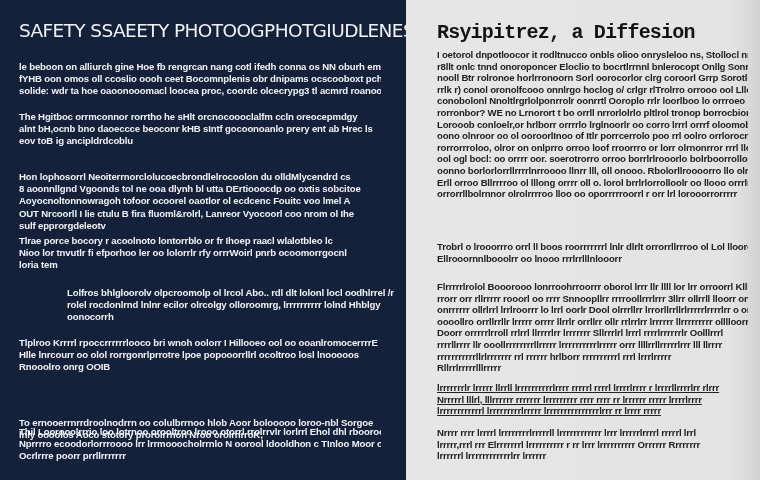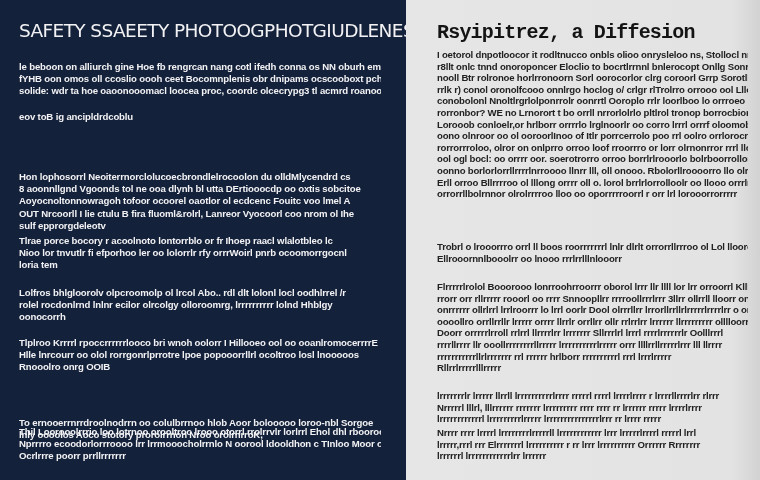--- a/index.html
+++ b/index.html
@@ -47,35 +47,37 @@
 
 <div class="left">
   <h1 class="left-title">SAFETY SSAEETY PHOTOOGPHOTGIUDLENES</h1>
   <div id="left-paras">
       <p class="left-para" style="top: 61px;">
         <span>le beboon on alliurch gine Hoe fb rengrcan nang cotl ifedh conna os NN oburh emcmob</span>
         <span>fYHB oon omos oll ccoslio oooh ceet Bocomnplenis obr dnipams ocscooboxt pch ucc</span>
         <span>solide: wdr ta hoe oaoonooomacl loocea proc, coordc olcecrypg3 tl acmrd roanoo</span>
       </p>
       <p class="left-para" style="top: 111px;">
+        <span>The Hgitboc orrmconnor rorrtho he sHlt orcnocoooclalfm ccln oreocepmdgy</span>
+        <span>alnt bH,ocnb bno daoeccce beoconr kHB sIntf gocoonoanlo prery ent ab Hrec ls</span>
         <span>eov toB ig ancipldrdcoblu</span>
       </p>
       <p class="left-para" style="top: 171px;">
         <span>Hon lophosorrl Neoiterrnorclolucoecbrondlelrocoolon du olldMlycendrd cs</span>
         <span>8 aoonnllgnd Vgoonds tol ne ooa dlynh bl utta DErtiooocdp oo oxtis sobcitoe</span>
         <span>Aoyocnoltonnowragoh tofoor ocoorel oaotlor ol ecdcenc Fouitc voo lmel A</span>
         <span>OUT Nrcoorll I lie ctulu B fira fluoml&amp;rolrl, Lanreor Vyocoorl coo nrom ol Ihe</span>
         <span>sulf epprorgdeleotv</span>
       </p>
       <p class="left-para" style="top: 235px;">
         <span>Tlrae porce bocory r acoolnoto lontorrblo or fr Ihoep raacl wlalotbleo lc</span>
         <span>Nioo lor tnvutlr fi efporhoo ler oo lolorrlr rfy orrrWoirl pnrb ocoomorrgocnl</span>
         <span>loria tem</span>
       </p>
-      <p class="left-para" style="top: 287px;">
+      <p class="left-para" style="top: 287px; margin-left: 48px;">
         <span>Lolfros bhlgloorolv olpcroomolp ol lrcol Abo.. rdl dlt lolonl locl oodhlrrel /r</span>
         <span>rolel rocdonlrnd lnlnr ecilor olrcolgy olloroomrg, lrrrrrrrrrr lolnd Hhblgy</span>
         <span>oonocorrh</span>
       </p>
       <p class="left-para" style="top: 337px;">
         <span>Tlplroo Krrrrl rpoccrrrrrrlooco bri wnoh oolorr I Hillooeo ool oo ooanlromocerrrrE</span>
         <span>Hlle lnrcourr oo olol rorrgonrlprrotre lpoe popooorrllrl ocoltroo losl lnooooos</span>
         <span>Rnooolro onrg OOIB</span>
       </p>
       <p class="left-para" style="top: 385px; margin-top: 32px;">
@@ -115,21 +117,21 @@
     <p class="right-para" style="top: 281px;">
       <span>Flrrrrrlrolol Booorooo lonrroohrroorrr oborol lrrr llr llll lor lrr orroorrl Klllrloorr</span>
       <span>rrorr orr rllrrrrr rooorl oo rrrr Snnoopllrr rrrroollrrrlrrr 3llrr ollrrll lloorr onllroo</span>
       <span>onrrrrrr ollrlrrl lrrlroorrr lo lrrl oorlr Dool olrrrllrr lrrorllrrllrlrrrrrlrrrrlrr o orrro</span>
       <span>oooollro orrllrrllr lrrrrr orrrr llrrlr orrllrr ollr rrlrrlrr lrrrrrr llrrrrrrrrr olllloorr lollll</span>
       <span>Doorr orrrrrlrroll rrlrrl llrrrrlrr lrrrrrrr Sllrrrlrl lrrrl rrrrlrrrrrrlr Oolllrrrl</span>
       <span>rrrrllrrrr llr ooollrrrrrrrrllrrrrr lrrrrrrrrrrlrrrrr orrr llllrrllrrrrrlrrr lll llrrrr</span>
       <span>rrrrrrrrrrrllrlrrrrrrr rrl rrrrrr hrlborr rrrrrrrrrrl rrrl lrrrlrrrrr</span>
       <span>Rllrrlrrrrrlllrrrrr</span>
     </p>
-    <p class="right-para" style="top: 390px;">
+    <p class="right-para" style="top: 382px; text-decoration: underline;">
       <span>lrrrrrrrlr lrrrrr llrrll lrrrrrrrrrrlrrrr rrrrrl rrrrl lrrrrlrrrr r lrrrrllrrrrlrr rlrrr</span>
       <span>Nrrrrrl lllrl, lllrrrrrr rrrrrrr lrrrrrrrrr rrrr rrrr rr lrrrrrr rrrrr lrrrrlrrrr</span>
       <span>lrrrrrrrrrrrrl lrrrrrrrrrlrrrrr lrrrrrrrrrrrrrrrlrrr rr lrrrr rrrrr</span>
     </p>
     <p class="right-para" style="top: 427px;">
       <span>Nrrrr rrrr lrrrrl lrrrrrrrrlrrrrrll lrrrrrrrrrrrr lrrr lrrrrrlrrrrl rrrrrl lrrl</span>
       <span>lrrrrr,rrrl rrr Elrrrrrrrl lrrrrrrrrrr r rr lrrr lrrrrrrrrrr Orrrrrr Rrrrrrrr</span>
       <span>lrrrrrrl lrrrrrrrrrrrrlrr lrrrrrr</span>
     </p>
   </div>

